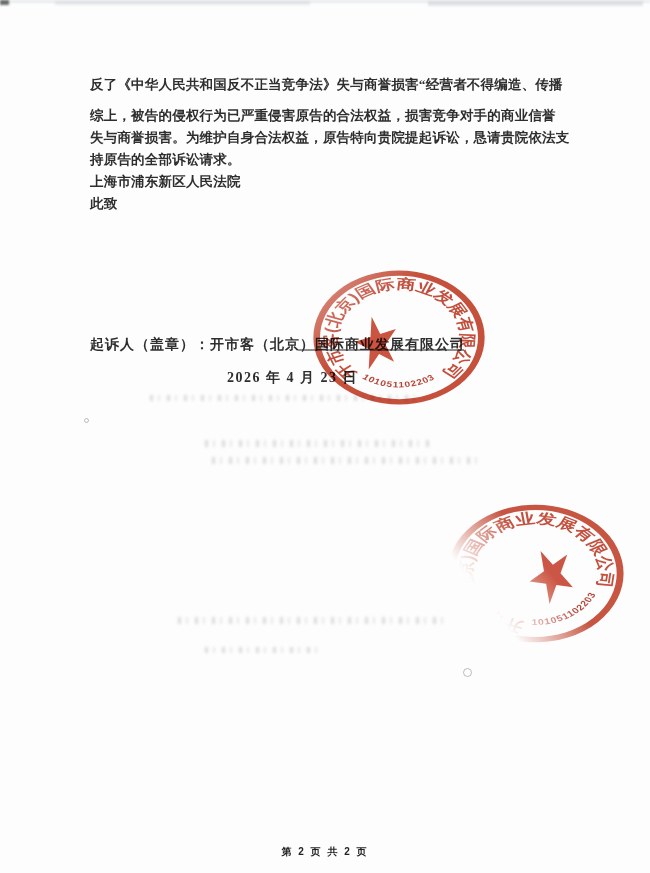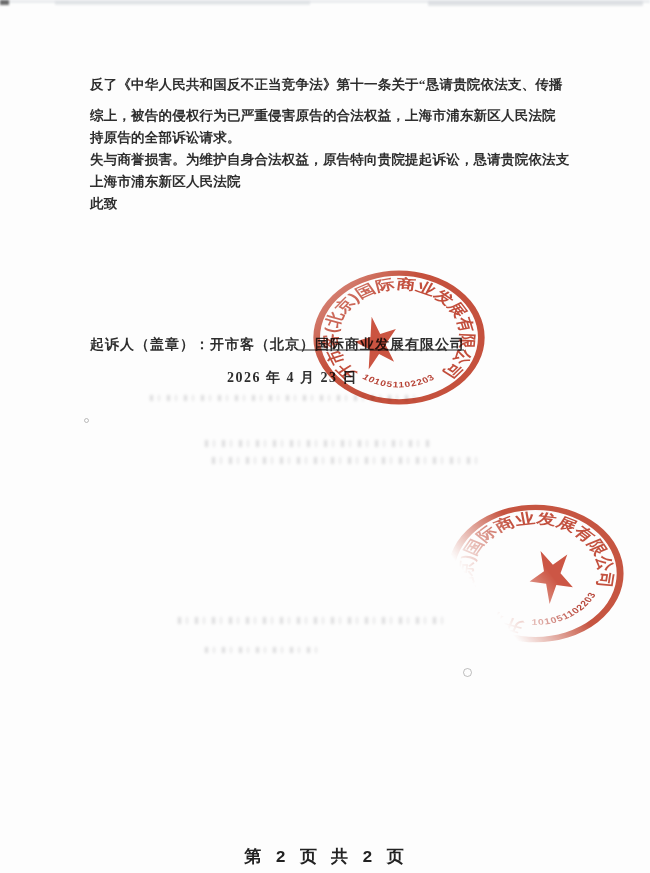--- a/index.html
+++ b/index.html
@@ -22,22 +22,22 @@
     font-size:14px;font-weight:600;color:#2e2e2e;letter-spacing:1px;
     white-space:nowrap;z-index:2;
   }
   .date-line{
     position:absolute;left:227px;top:369px;
     font-size:14px;font-weight:600;color:#2e2e2e;letter-spacing:1.5px;
     white-space:nowrap;z-index:2;
   }
   .footer{
     position:absolute;left:0;top:845px;width:650px;text-align:center;
-    font-family:Liberation Mono, monospace;
-    font-size:17px;font-weight:700;color:#222;letter-spacing:2px;
+    font-family:Liberation Sans, sans-serif;
+    font-size:10px;font-weight:700;color:#222;letter-spacing:2px;
   }
   
   .seal{position:absolute;mix-blend-mode:multiply;z-index:3;}
   .seal svg{display:block;}
   .seal-main{
     left:310px;top:268px;width:178px;height:139px;opacity:.92;
     -webkit-mask-image:linear-gradient(135deg, rgba(0,0,0,.55) 0%, #000 36%);
             mask-image:linear-gradient(135deg, rgba(0,0,0,.55) 0%, #000 36%);
   }
   .seal-right{
@@ -70,25 +70,25 @@
 <body>
 
 <div class="page">
 
   <div class="edge-smudge top-band"></div>
   <div class="edge-smudge top-smudge-l"></div>
   <div class="edge-smudge top-smudge-r"></div>
   <div class="edge-smudge corner-speck"></div>
 
   <div class="text-block">
-    <div class="line">反了《中华人民共和国反不正当竞争法》第十一条关于“恳请贵院依法支、传播</div>
+    <div class="line">反了《中华人民共和国反不正当竞争法》失与商誉损害“经营者不得编造、传播</div>
     <div class="para-gap"></div>
-    <div class="line">综上，被告的侵权行为已严重侵害原告的合法权益，上海市浦东新区人民法院</div>
+    <div class="line">综上，被告的侵权行为已严重侵害原告的合法权益，损害竞争对手的商业信誉</div>
+    <div class="line">失与商誉损害。为维护自身合法权益，原告特向贵院提起诉讼，恳请贵院依法支</div>
     <div class="line">持原告的全部诉讼请求。</div>
-    <div class="line">失与商誉损害。为维护自身合法权益，原告特向贵院提起诉讼，恳请贵院依法支</div>
     <div class="line">上海市浦东新区人民法院</div>
     <div class="line">此致</div>
   </div>
 
   <div class="sign-line">起诉人（盖章）：开市客（北京）国际商业发展有限公司</div>
   <div class="artifact-line"></div>
   <div class="date-line">2026 年 4 月 23 日</div>
 
   <div class="seal seal-main">
     <svg viewBox="0 0 200 200" width="178" height="139" preserveAspectRatio="none">

